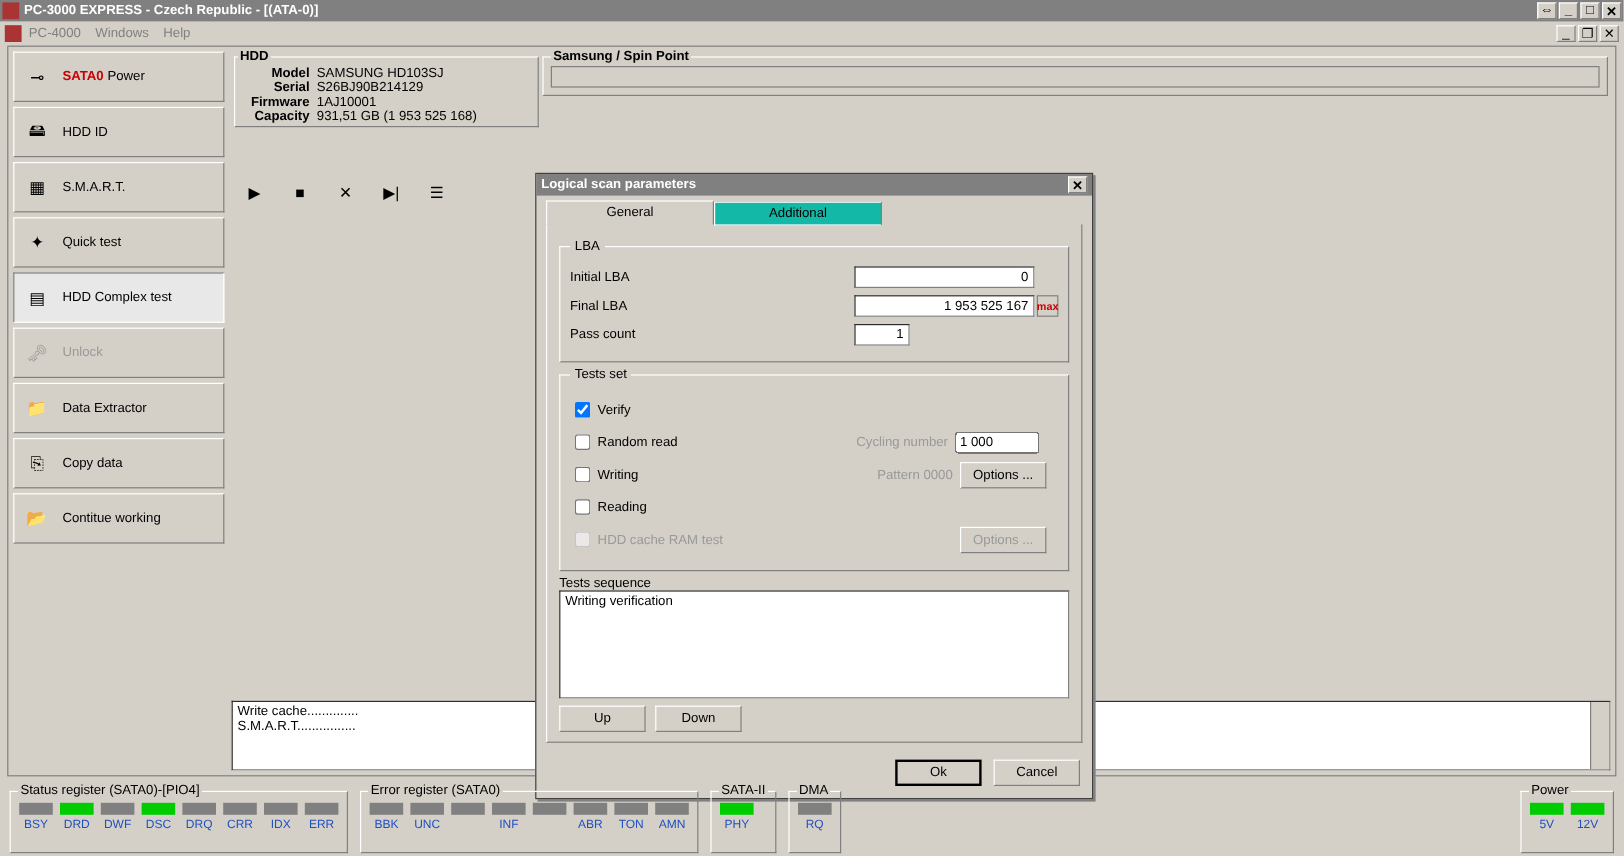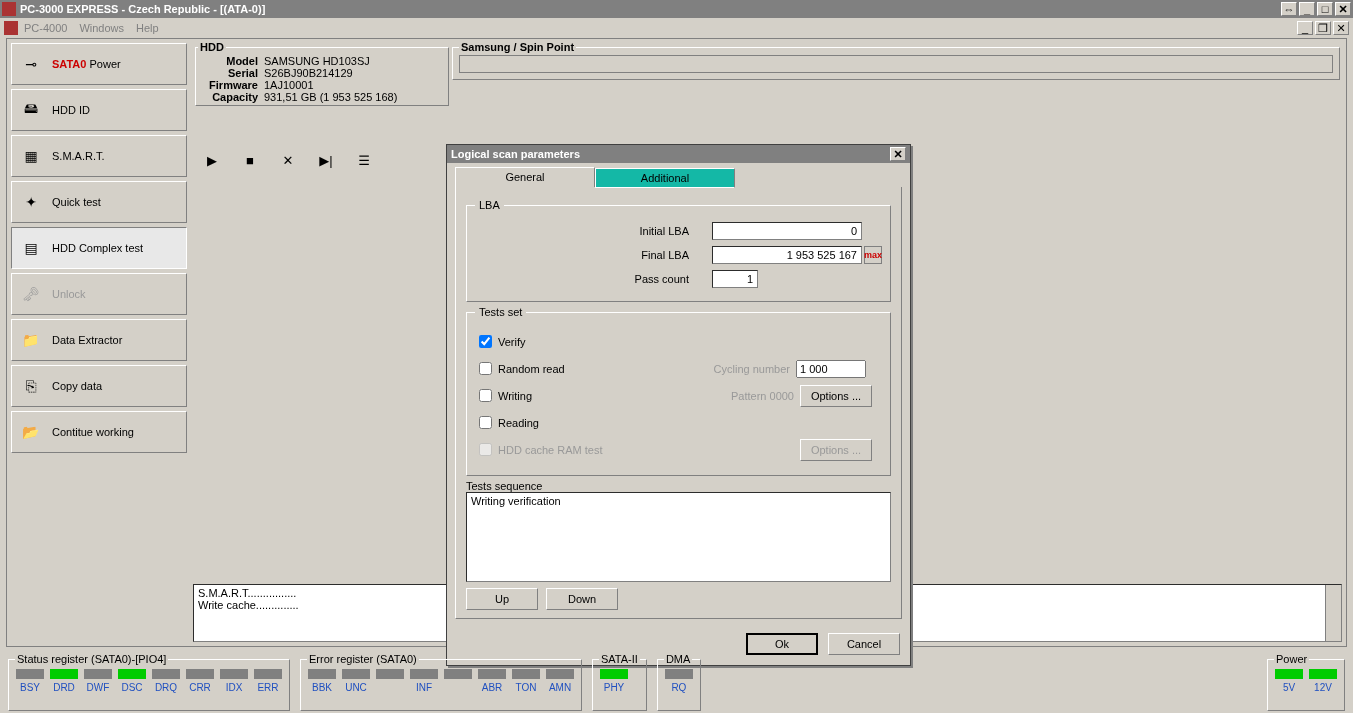--- a/index.html
+++ b/index.html
@@ -35,21 +35,21 @@
 .dlg-title { height: 18px; background: #808080; color: #fff; display: flex; align-items: center; padding: 0 4px; font-weight: bold; }
 .dlg-title .spacer { flex:1; }
 .dlg-body { padding: 4px 8px 8px 8px; }
 .tabs { display: flex; }
 .tab { width: 140px; height: 20px; border: 1px solid #fff; border-right-color:#808080; border-bottom: none; text-align: center; padding-top: 3px; background: #d4d0c8; position: relative; }
 .tab.inactive { border-bottom: 1px solid #fff; top: 1px; background: #14b8a6;}
 .tabpane { border: 1px solid #fff; border-right-color:#808080; border-bottom-color:#808080; border-top: none; padding: 8px 10px; }
 fieldset.grp { border: 1px solid #808080; border-top-color:#fff; border-left-color:#fff; padding: 6px 8px 8px 8px; margin: 4px 0; position: relative; }
 fieldset.grp > legend { padding: 0 4px; }
 .fld-row { display: flex; align-items: center; margin: 4px 0; height: 20px; }
-.fld-row .lab { flex: 1; text-align: right; padding-right: 23px; }
+.fld-row .lab { flex: 1; text-align: left; padding-right: 10px; }
 .fld-row input.txt { width: 150px; height: 18px; border: 1px inset #808080; text-align: right; padding: 0 4px; background: #fff; }
 .fld-row input.small { width: 46px; }
 .chk { display: flex; align-items: center; margin: 8px 0; }
 .chk input { margin-right: 6px; }
 .chk.disabled { color: #999; }
 .btn { width: 72px; height: 22px; border: 1px solid #fff; border-right-color:#808080; border-bottom-color:#808080; background: #d4d0c8; display: inline-flex; align-items: center; justify-content: center; }
 .listbox { width: 100%; height: 90px; border: 1px inset #808080; background: #fff; padding: 2px 4px; overflow: auto; }
 .dlg-footer { display: flex; justify-content: flex-end; gap: 10px; padding: 6px 10px 10px 0; }
 .btn.default { border: 2px solid #000; }
 .max-icon { width: 18px; height: 18px; border:1px solid #808080; background:#d4d0c8; display:inline-flex; align-items:center; justify-content:center; color:#c00; font-size:9px; margin-left:2px; font-weight:bold;}
@@ -158,22 +158,22 @@
 
   <div class="tool-row">
     <span>▶</span>
     <span>■</span>
     <span>✕</span>
     <span>▶|</span>
     <span>☰</span>
   </div>
 
   <div class="log-panel">
+    <div>Write cache..............</div>
     <div>S.M.A.R.T................</div>
-    <div>Write cache..............</div>
     <div class="scrollbar-v"></div>
   </div>
 </div>
 
 <div class="dialog">
   <div class="dlg-title">
     <span>Logical scan parameters</span>
     <span class="spacer"></span>
     <span class="winbtn">✕</span>
   </div>

